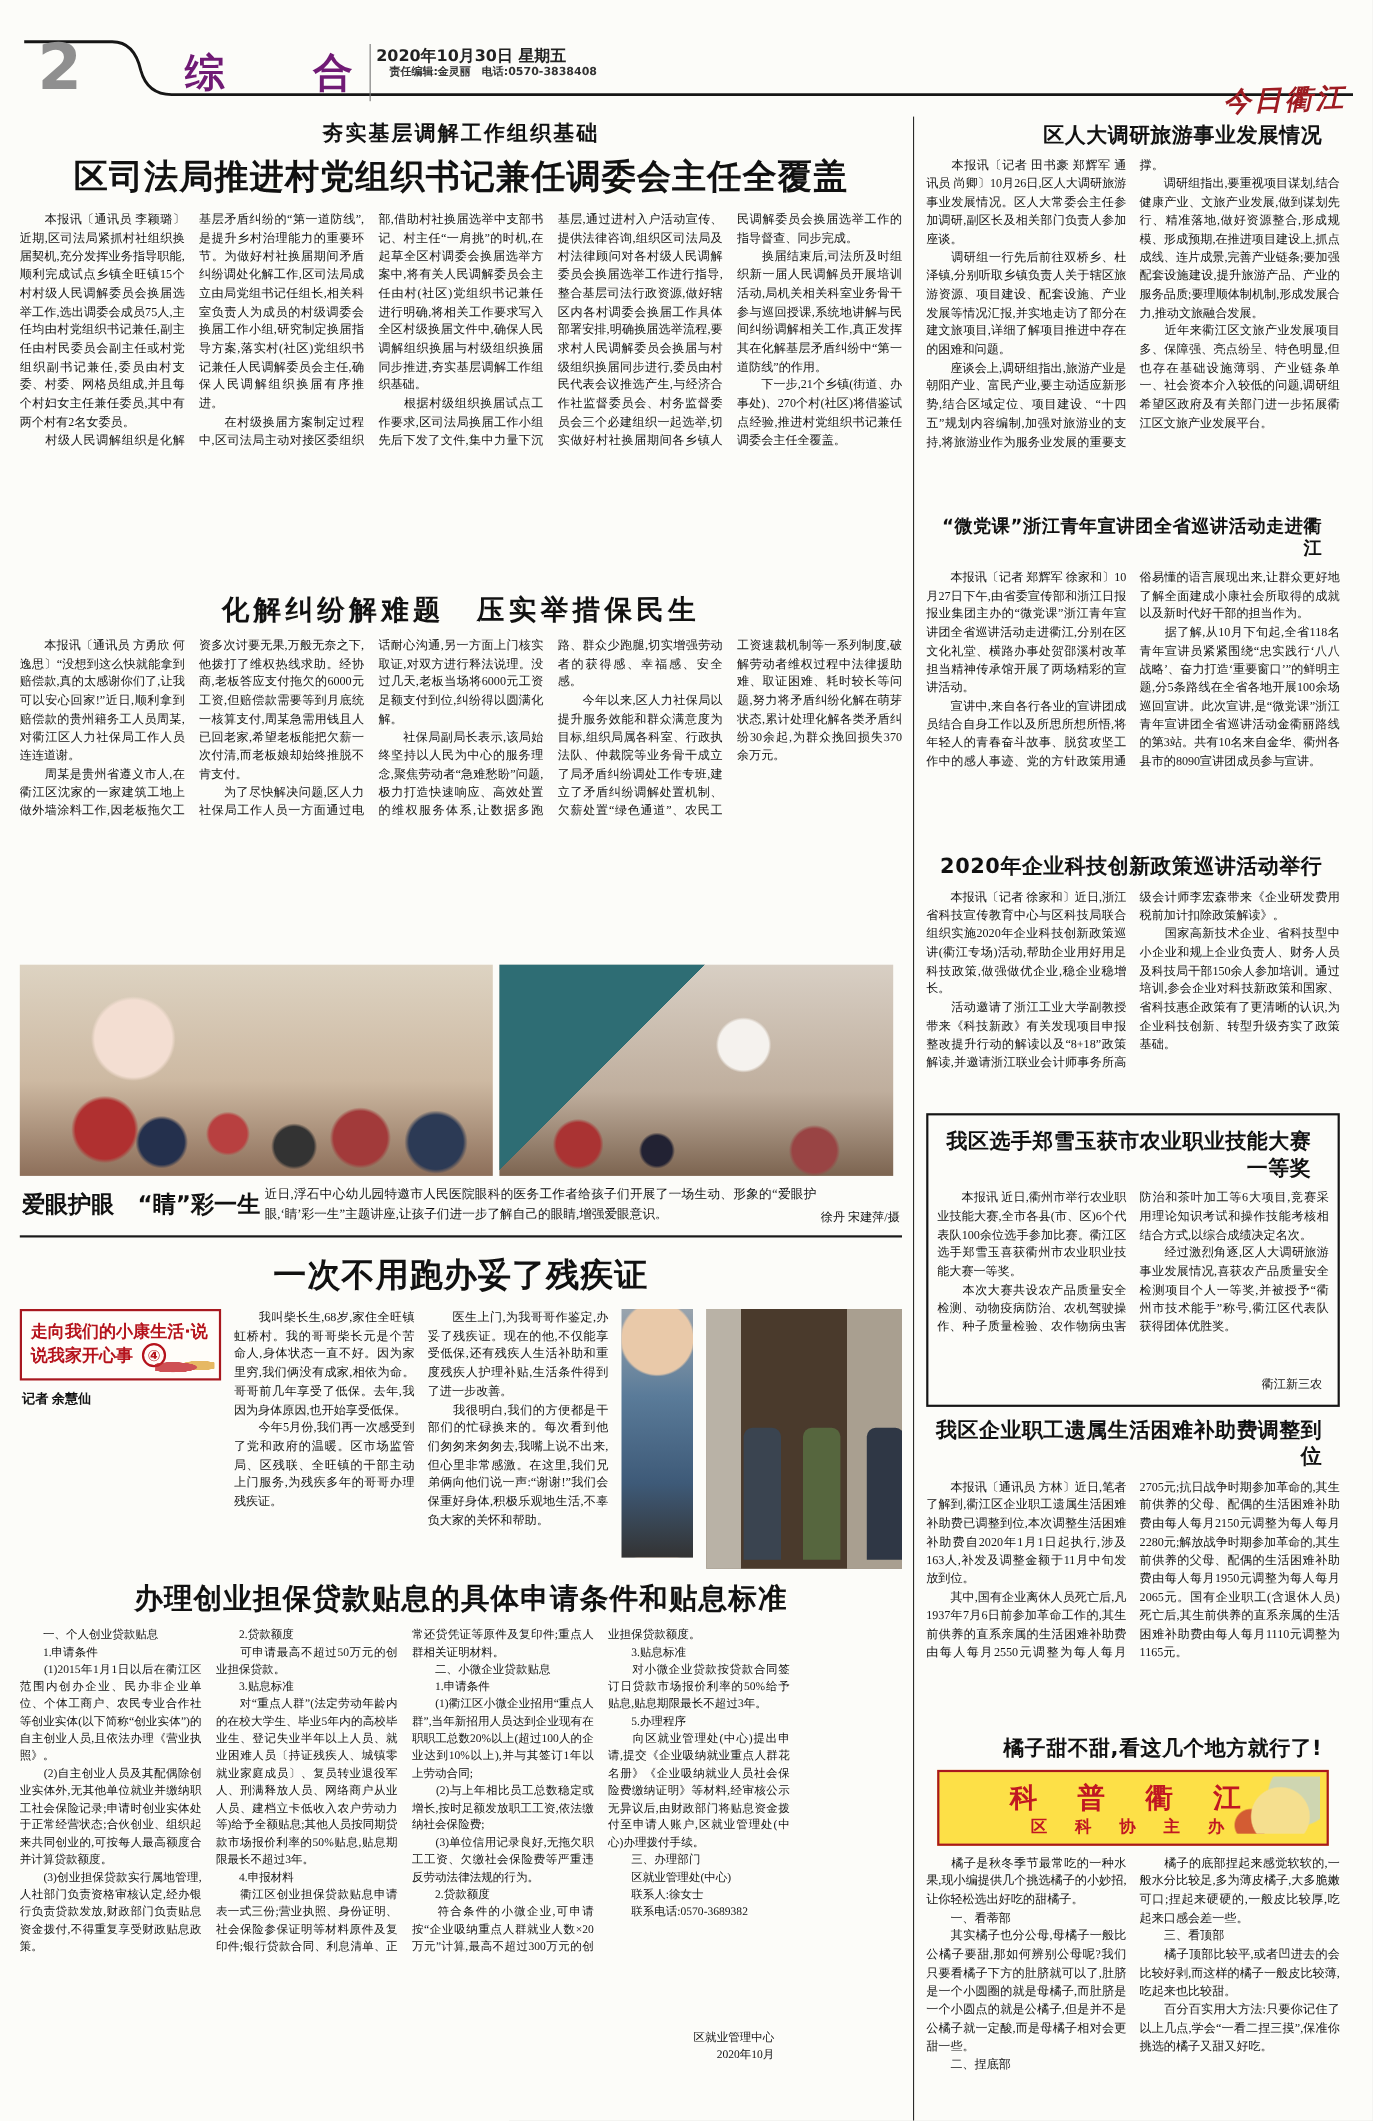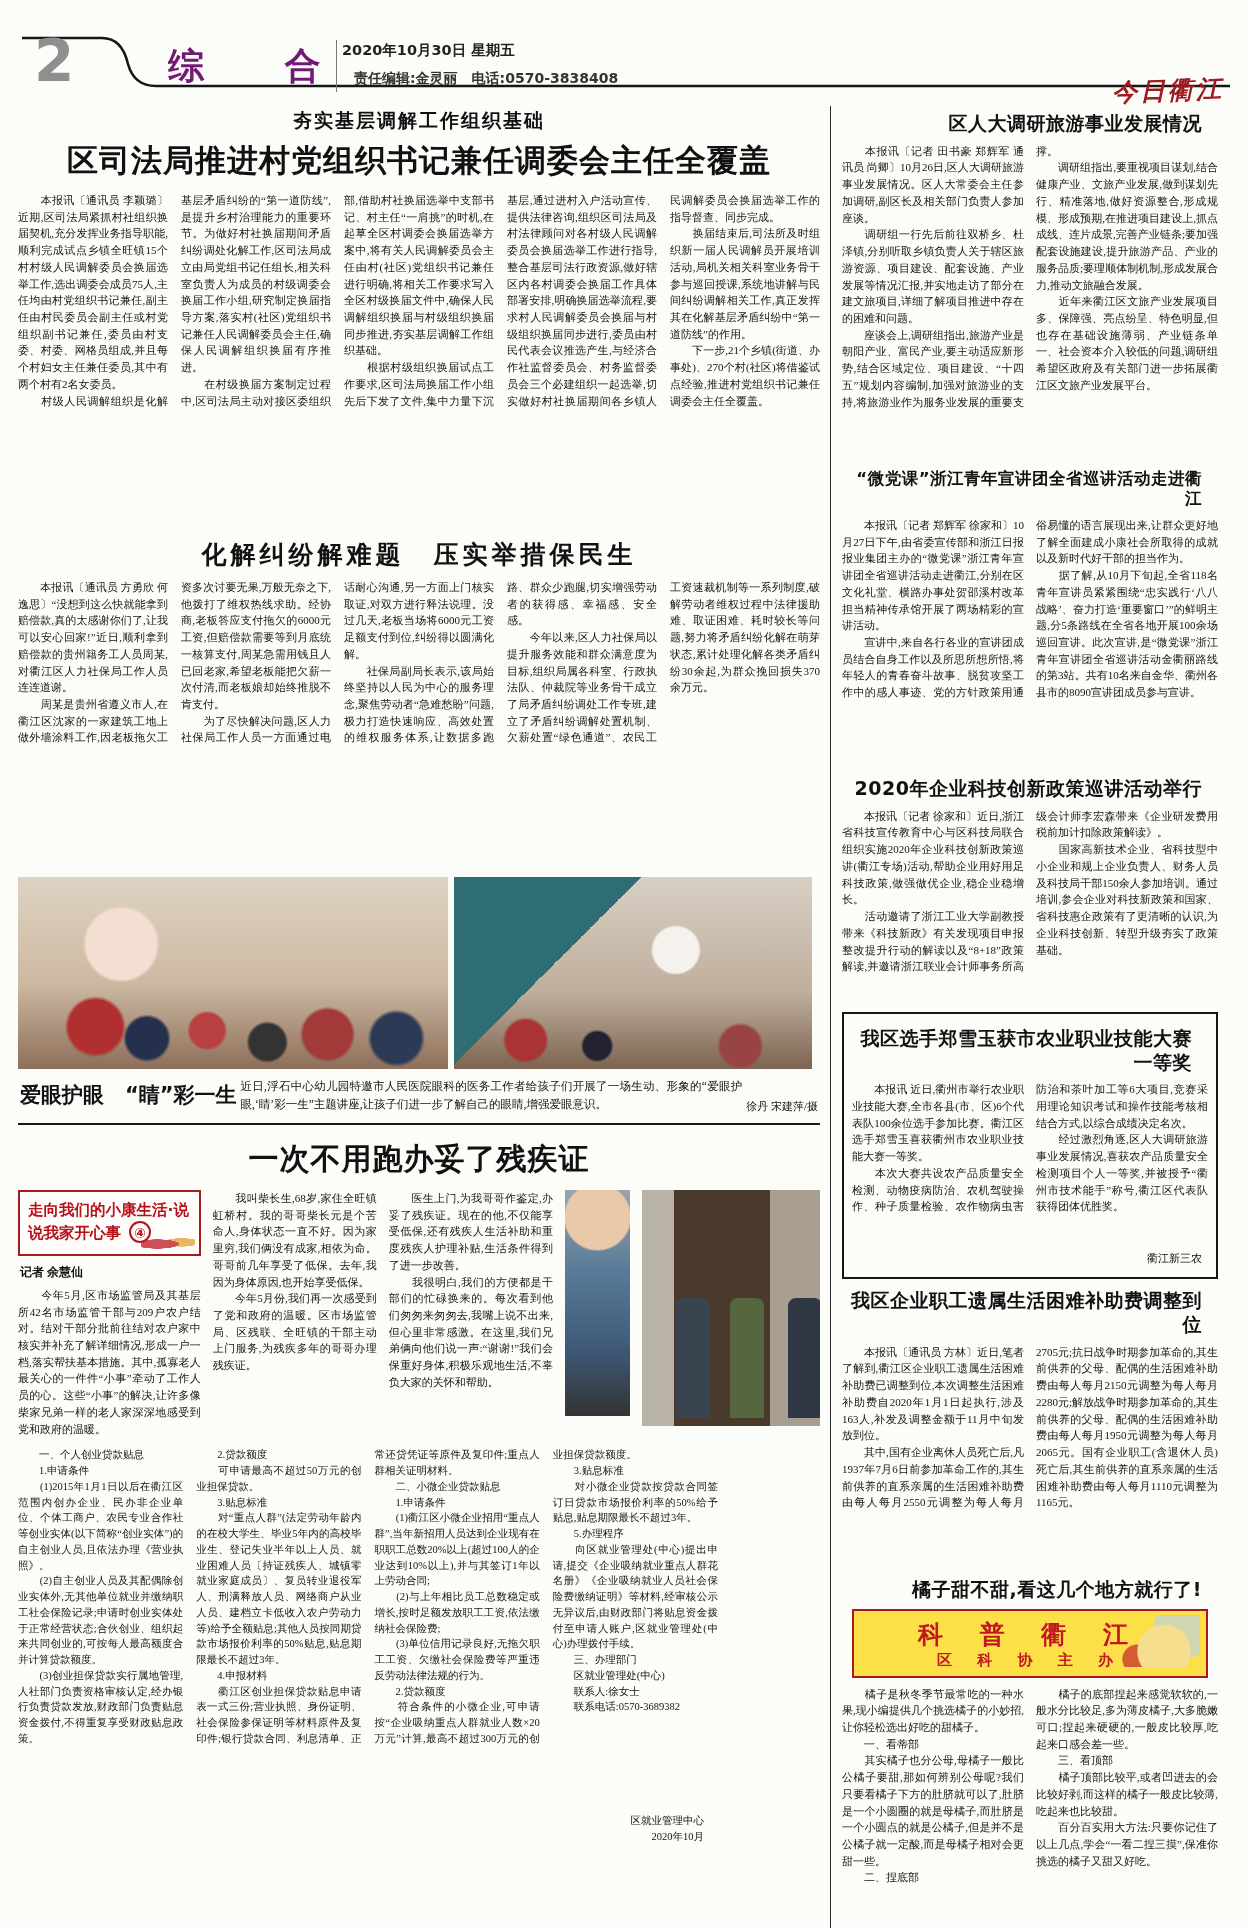--- a/index.html
+++ b/index.html
@@ -11,22 +11,22 @@
   }
   
   #header { position:relative; height:88px; }
   .page-num { position:absolute; left:16px; top:18px; font-family:"DejaVu Sans",sans-serif;
     font-size:58px; font-weight:700; color:#8f8f8f; line-height:1; }
   .section-name { position:absolute; left:150px; top:28px; font-family:"DejaVu Sans",sans-serif;
     font-size:36px; font-weight:700; color:#701a75; letter-spacing:34px; }
   .hdr-vrule { position:absolute; left:318px; top:26px; height:52px; width:1px; background:#777; }
   .hdr-date { position:absolute; left:324px; top:27px; font-family:"DejaVu Sans",sans-serif;
     font-size:14.5px; font-weight:700; color:#222; }
-  .hdr-editor { position:absolute; left:336px; top:56px; font-family:"DejaVu Sans",sans-serif;
-    font-size:14px; font-weight:700; color:#333; }
+  .hdr-editor { position:absolute; left:336px; top:44px; font-family:"DejaVu Sans",sans-serif;
+    font-size:10px; font-weight:700; color:#333; }
   .hdr-curve { position:absolute; left:0; top:0; width:1212px; height:88px; }
   .masthead { position:absolute; right:6px; top:60px; font-family:"DejaVu Serif",serif;
     font-size:25px; font-weight:700; color:#9e1b22; font-style:italic; transform:rotate(-2deg);
     letter-spacing:3px; }
   
   #main { display:flex; margin-top:4px; }
   #zone-left { width:812px; padding-right:10px; }
   #zone-right { width:388px; border-left:1px solid #2a2a2a; padding-left:11px; }
   
   .kicker { text-align:center; font-family:"DejaVu Sans",sans-serif; font-weight:700;
@@ -174,36 +174,36 @@
       <div>
         <div class="headline-xl" style="margin-top:14px; font-size:30px;">一次不用跑办妥了残疾证</div>
         <div class="story3-row">
           <div style="width:218px;">
             <div class="series-box">
               <span class="series-title">走向我们的小康生活·说说我家开心事</span>
               <span class="series-no">④</span>
               <div class="series-deco"></div>
             </div>
             <div class="byline">记者 余慧仙</div>
-            <div class="body-text s3col">　　今年5月,区市场监管局及其基层所42名市场监管干部与209户农户结对。结对干部分批前往结对农户家中核实并补充了解详细情况,形成一户一档,落实帮扶基本措施。其中,孤寡老人最关心的一件件“小事”牵动了工作人员的心。这些“小事”的解决,让许多像柴家兄弟一样的老人家深深地感受到党和政府的温暖。</div>
           </div>
           <div style="width:196px;" class="body-text s3col">　　我叫柴长生,68岁,家住全旺镇虹桥村。我的哥哥柴长元是个苦命人,身体状态一直不好。因为家里穷,我们俩没有成家,相依为命。哥哥前几年享受了低保。去年,我因为身体原因,也开始享受低保。
 　　今年5月份,我们再一次感受到了党和政府的温暖。区市场监管局、区残联、全旺镇的干部主动上门服务,为残疾多年的哥哥办理残疾证。</div>
           <div style="width:196px;" class="body-text s3col">　　医生上门,为我哥哥作鉴定,办妥了残疾证。现在的他,不仅能享受低保,还有残疾人生活补助和重度残疾人护理补贴,生活条件得到了进一步改善。
 　　我很明白,我们的方便都是干部们的忙碌换来的。每次看到他们匆匆来匆匆去,我嘴上说不出来,但心里非常感激。在这里,我们兄弟俩向他们说一声:“谢谢!”我们会保重好身体,积极乐观地生活,不辜负大家的关怀和帮助。</div>
           <div class="photo ph-portrait"></div>
           <div class="photo ph-doorway">
             <div class="fig f1"></div>
             <div class="fig f2"></div>
             <div class="fig f3"></div>
           </div>
         </div>
       </div>
 
       <div>
+        <div class="headline-l" style="font-size:26px; letter-spacing:1px; margin:4px 0 8px 0;">办理创业担保贷款贴息的具体申请条件和贴息标准</div>
         <div class="body-text cols4 loan-body" style="height:368px; width:700px;">　　一、个人创业贷款贴息
 　　1.申请条件
 　　(1)2015年1月1日以后在衢江区范围内创办企业、民办非企业单位、个体工商户、农民专业合作社等创业实体(以下简称“创业实体”)的自主创业人员,且依法办理《营业执照》。
 　　(2)自主创业人员及其配偶除创业实体外,无其他单位就业并缴纳职工社会保险记录;申请时创业实体处于正常经营状态;合伙创业、组织起来共同创业的,可按每人最高额度合并计算贷款额度。
 　　(3)创业担保贷款实行属地管理,人社部门负责资格审核认定,经办银行负责贷款发放,财政部门负责贴息资金拨付,不得重复享受财政贴息政策。
 　　2.贷款额度
 　　可申请最高不超过50万元的创业担保贷款。
 　　3.贴息标准
 　　对“重点人群”(法定劳动年龄内的在校大学生、毕业5年内的高校毕业生、登记失业半年以上人员、就业困难人员〔持证残疾人、城镇零就业家庭成员〕、复员转业退役军人、刑满释放人员、网络商户从业人员、建档立卡低收入农户劳动力等)给予全额贴息;其他人员按同期贷款市场报价利率的50%贴息,贴息期限最长不超过3年。
 　　4.申报材料

